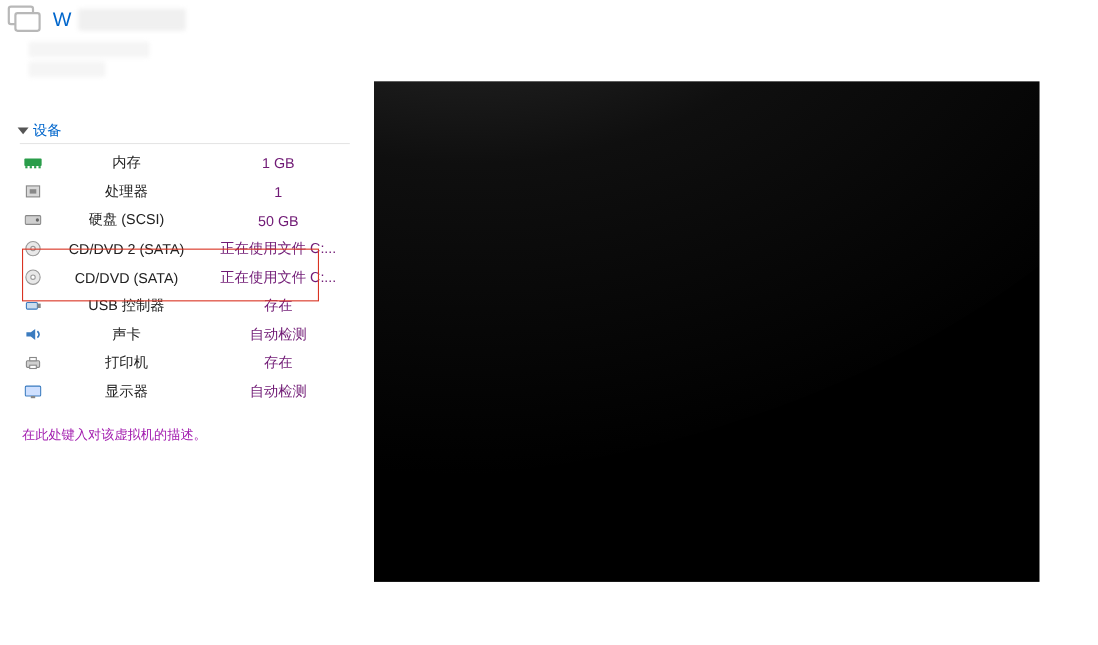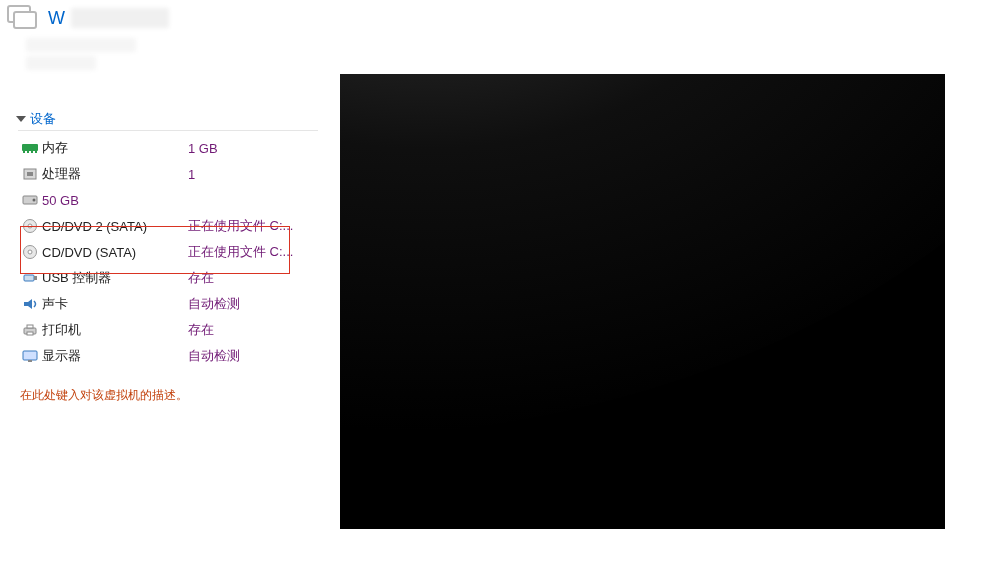--- a/index.html
+++ b/index.html
@@ -87,20 +87,21 @@
     .device-list {
       list-style: none;
       margin-bottom: 18px;
     }
     .device-row {
       display: flex;
       align-items: center;
       padding: 3px 0 3px 4px;
       height: 26px;
       position: relative;
+      text-align: center;
     }
     .device-row .icon-slot {
       width: 20px;
       display: flex;
       align-items: center;
       justify-content: flex-start;
     }
     .device-label {
       width: 146px;
       color: #222;
@@ -115,21 +116,21 @@
     .highlight-box {
       border: 1px solid #d93322;
       position: absolute;
       left: 20px;
       top: 226px;
       width: 270px;
       height: 48px;
       pointer-events: none;
     }
     .desc-text {
-      color: #c2410c;
+      color: #a21caf;
       font-size: 12px;
       margin-top: 4px;
       padding-left: 2px;
     }
     .preview-pane {
       margin-left: 22px;
       margin-top: 4px;
       width: 605px;
       height: 455px;
       background: #000;
@@ -202,20 +203,21 @@
         <span class="device-value">1</span>
       </li>
 
       <li class="device-row">
         <span class="icon-slot">
           <svg class="icon" width="16" height="12">
               <rect x="1" y="2" width="14" height="8" rx="1" fill="#d0d0d0" stroke="#888"></rect>
               <circle cx="12" cy="6" r="1.5" fill="#666"></circle>
             </svg>
         </span>
+        <span class="device-label">硬盘 (SCSI)</span>
         <span class="device-value">50 GB</span>
       </li>
 
       <li class="device-row">
         <span class="icon-slot">
           <svg class="icon" width="16" height="16">
               <circle cx="8" cy="8" r="6.5" fill="#e8e8e8" stroke="#999"></circle>
               <circle cx="8" cy="8" r="2" fill="#fff" stroke="#999"></circle>
             </svg>
         </span>

